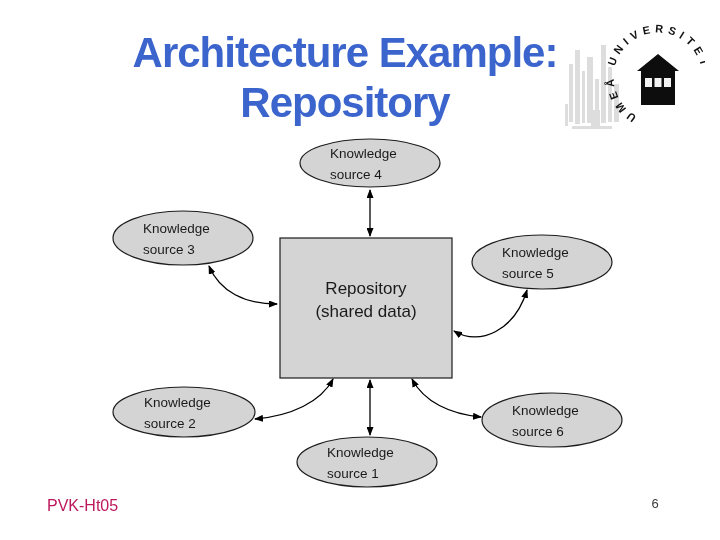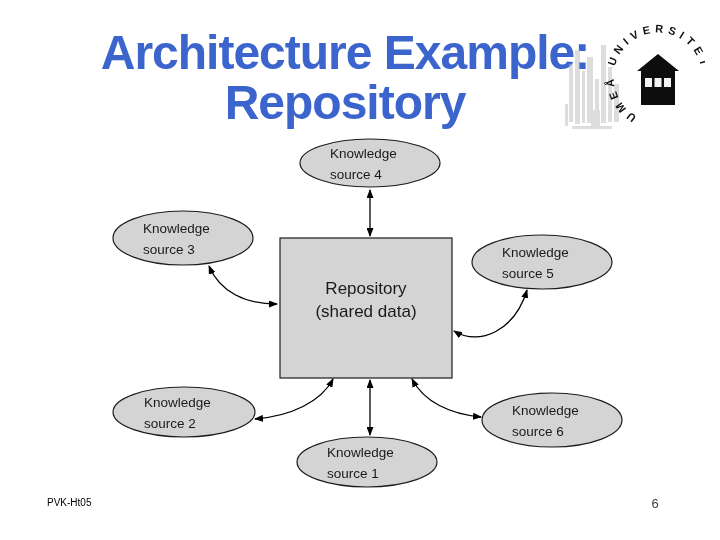--- a/index.html
+++ b/index.html
@@ -2,31 +2,31 @@
 <html><head>
 <meta charset="utf-8">
 <style>
   html,body{margin:0;padding:0;background:#888;}
   .slide{
     position:relative;width:720px;height:540px;background:#ffffff;
     overflow:hidden;font-family:"Liberation Sans",sans-serif;
   }
   .title{
     position:absolute;left:0;top:28px;width:690px;text-align:center;
-    color:#3b65cd;font-size:48px;font-weight:700;line-height:50px;letter-spacing:-1px;
+    color:#3b65cd;font-size:42px;font-weight:700;line-height:50px;letter-spacing:-1px;
   }
   .logo-svg{position:absolute;left:555px;top:8px;}
   .seal-text{
     font-family:"Liberation Sans",sans-serif;font-size:11px;font-weight:700;
     letter-spacing:4.5px;fill:#111;
   }
   .diagram-svg{position:absolute;left:0;top:0;}
   .diagram-svg text{font-family:"Liberation Sans",sans-serif;}
   .footer-left{
-    position:absolute;left:47px;top:497px;font-size:10px;color:#000000;
+    position:absolute;left:47px;top:497px;font-size:16px;color:#be185d;
   }
   .page-number{
     position:absolute;left:640px;top:496px;width:30px;text-align:center;
     font-size:13px;color:#3a3a3a;
   }
 </style>
 </head>
 <body>
 
 <div class="slide">

